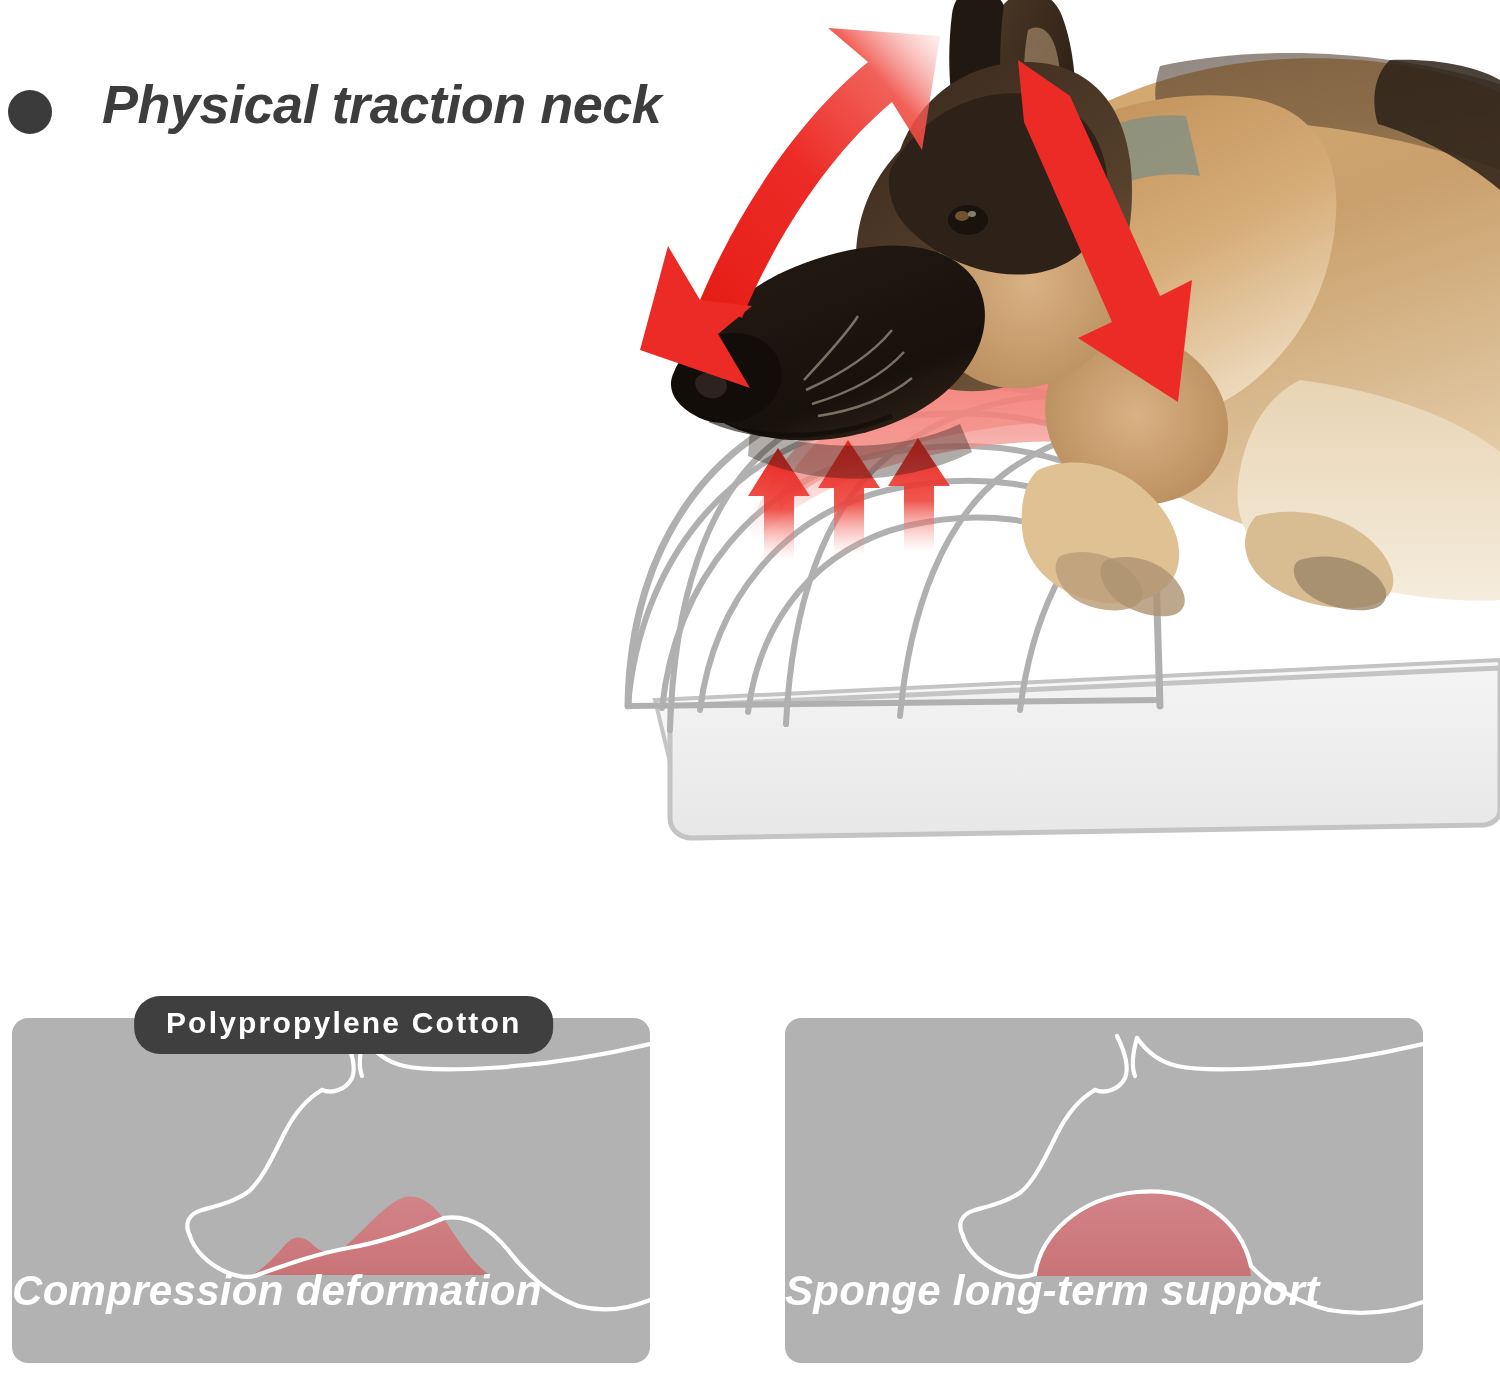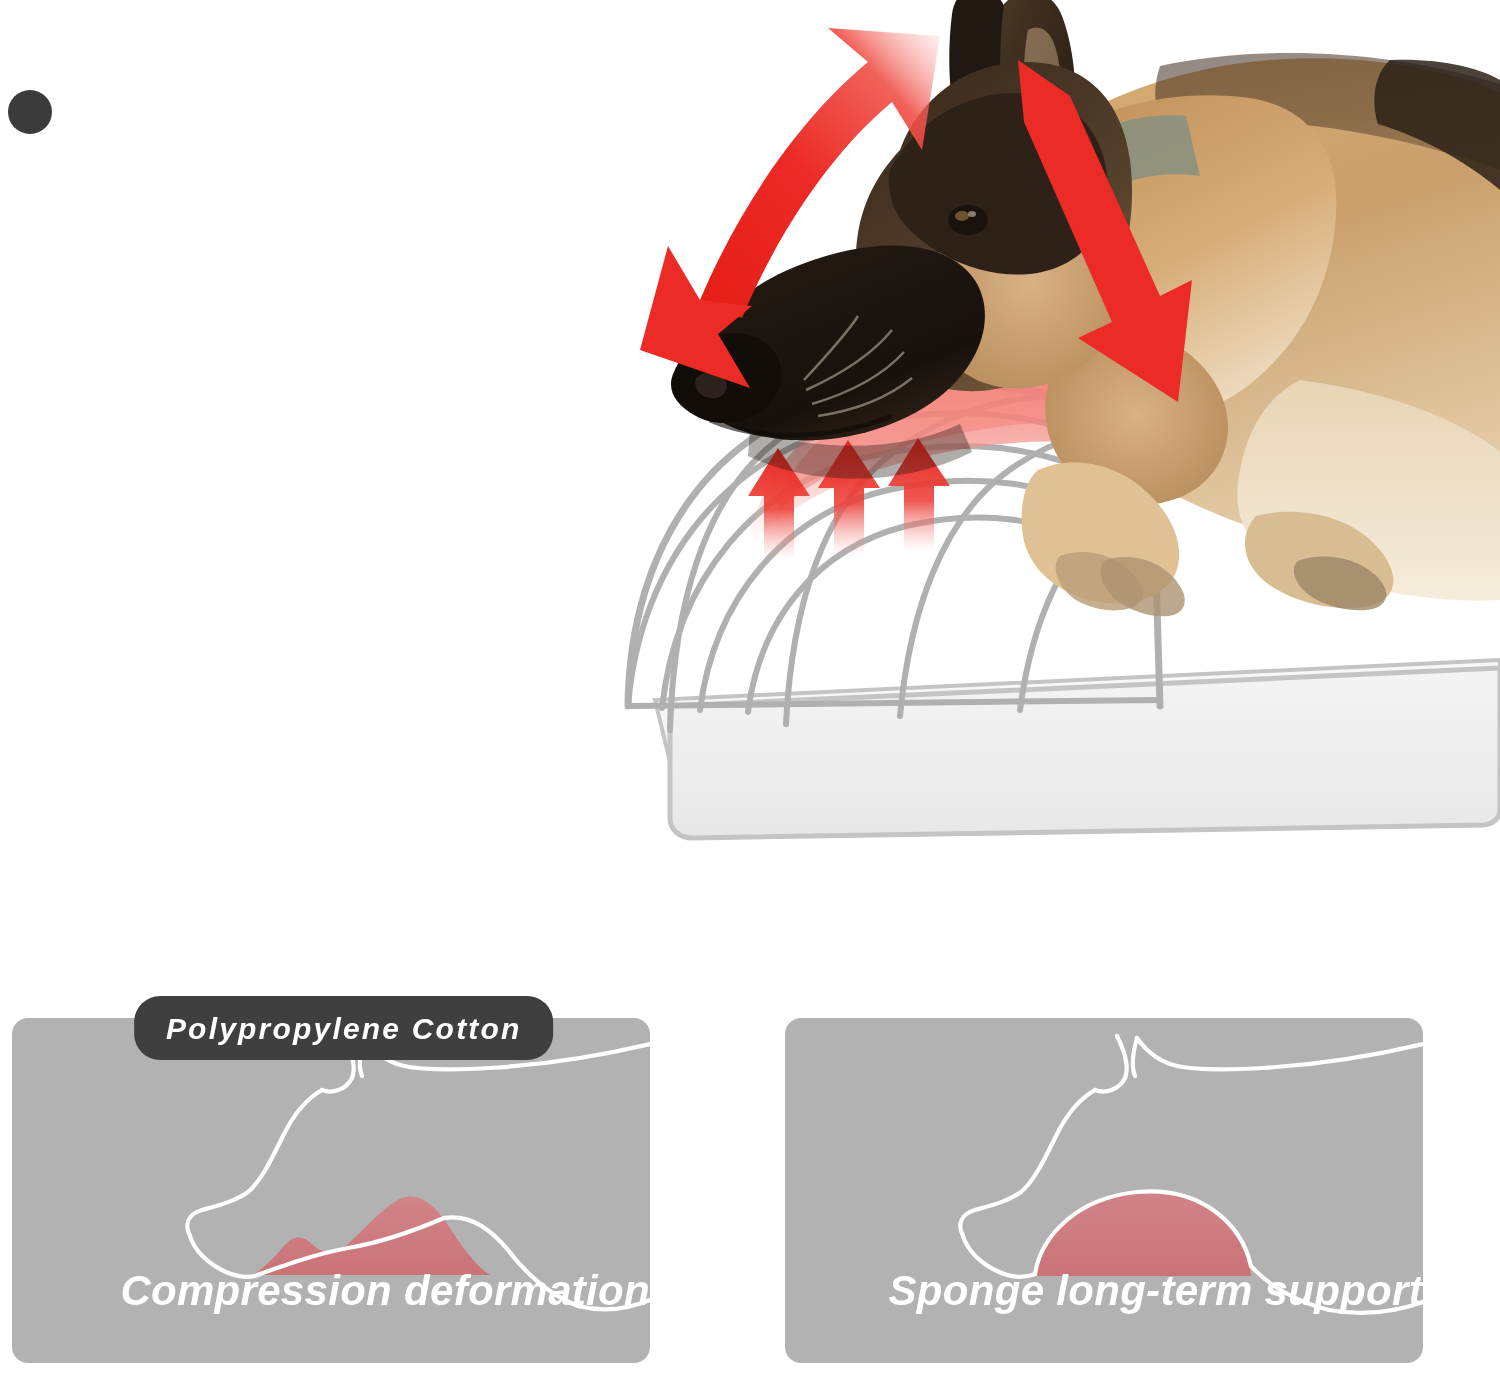--- a/index.html
+++ b/index.html
@@ -100,38 +100,37 @@
   }
 
   .card-badge {
     position: absolute;
     top: -22px;
     left: 50%;
     transform: translateX(-50%);
     background: #3f3f3f;
     color: #ffffff;
     border-radius: 26px;
-    padding: 16px 32px 14px 32px;
+    padding: 10px 32px 14px 32px;
     font-size: 30px;
     font-weight: bold;
-    font-style: italic;
     letter-spacing: 2.2px;
     white-space: nowrap;
     z-index: 4;
   }
 
   .card.left .card-badge  { left: 52%; }
   .card.right .card-badge { left: 50%; }
 
   .card-caption {
     position: absolute;
     left: 0;
     right: 0;
     bottom: 48px;
-    text-align: right;
+    text-align: left;
     color: #ffffff;
     font-size: 42px;
     font-weight: bold;
     font-style: italic;
     letter-spacing: 0.3px;
     z-index: 3;
   }
 
   .card-art {
     position: absolute;
@@ -144,20 +143,21 @@
 </style>
 </head>
 <body>
 
 <div id="stage">
 
   <div class="bullet-list">
 
     <div class="bullet-row">
       <div class="bullet-dot"></div>
+      <div class="bullet-text">Physical traction neck</div>
     </div>
 
 
   </div>
 
   <div class="photo-scene">
     <svg width="900" height="880" viewBox="0 0 900 880" xmlns="http://www.w3.org/2000/svg">
       <defs>
 
         <linearGradient id="furTan" x1="0" y1="0" x2="0.3" y2="1">

